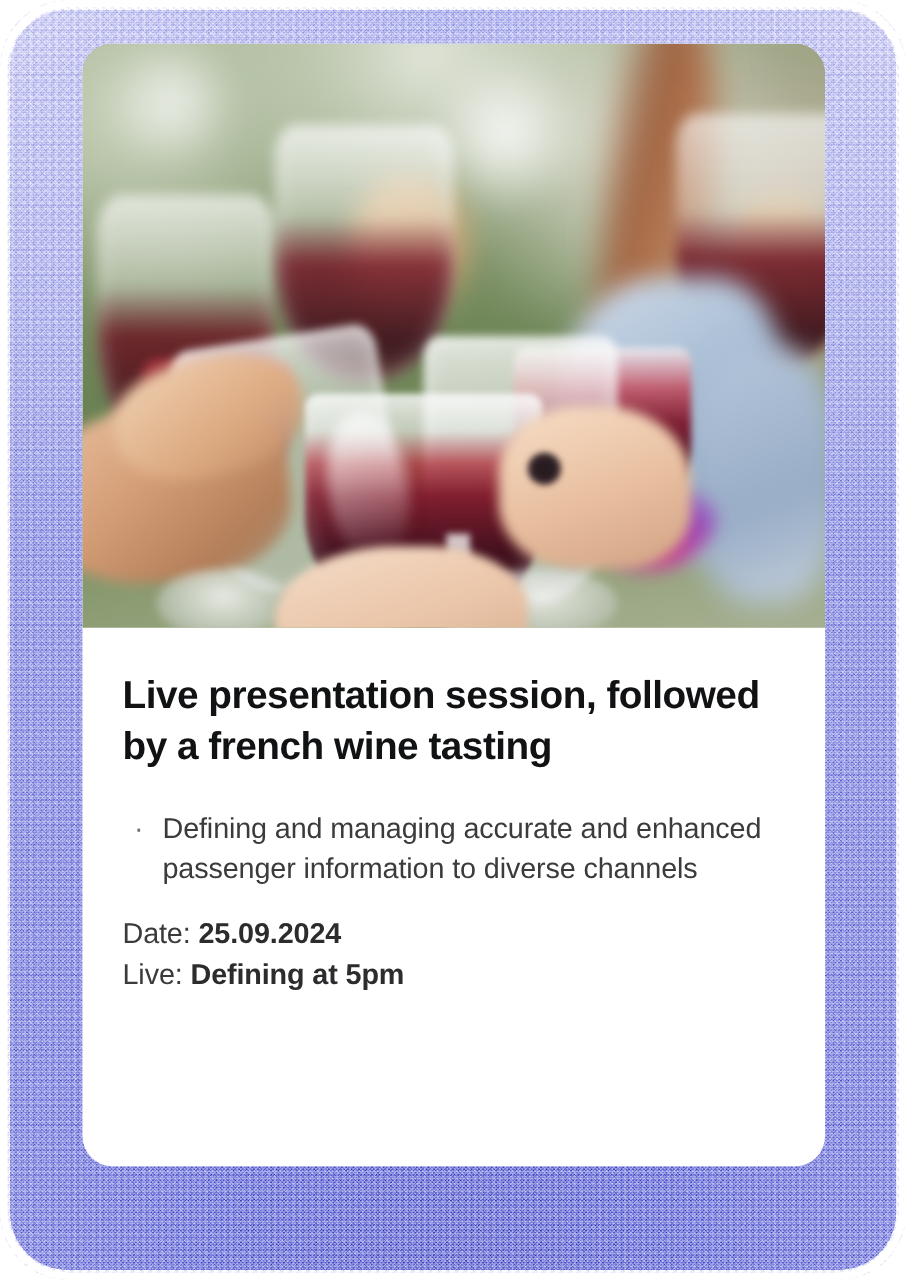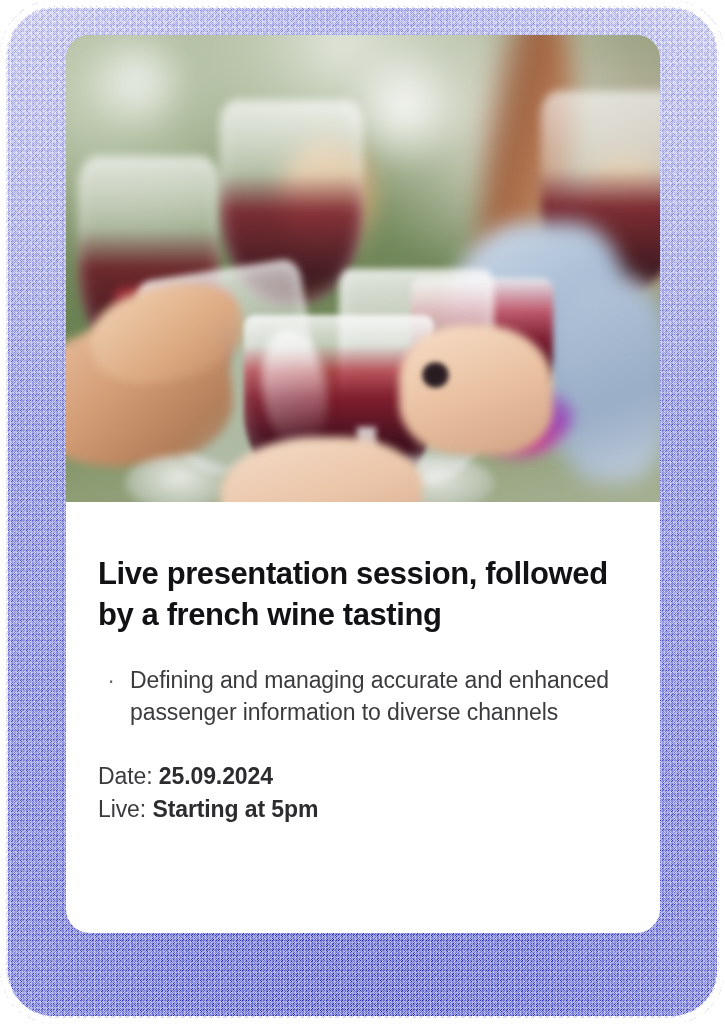--- a/index.html
+++ b/index.html
@@ -293,21 +293,21 @@
     filter: blur(3px);
   }
   
   .ph-soft {
     left: 0; top: 0; width: 100%; height: 100%;
     background: radial-gradient(120% 90% at 50% 40%, rgba(255,255,255,0.05) 0%, rgba(0,0,0,0.05) 100%);
   }
 
   
   .content {
-    padding: 52px 32px 0 32px;
+    padding: 34px 32px 0 32px;
     box-sizing: border-box;
   }
   .title {
     margin: 0;
     font-size: 31px;
     line-height: 1.31;
     font-weight: 700;
     letter-spacing: -0.4px;
     color: #111214;
   }
@@ -328,21 +328,21 @@
   .bullet-dot {
     flex: 0 0 auto;
     width: 10px;
     text-align: center;
     color: #6e6e72;
     font-size: 23px;
     line-height: 1.37;
     padding-left: 8px;
   }
   .meta {
-    margin-top: 32px;
+    margin-top: 20px;
     color: #3b3b3d;
     font-size: 23px;
     line-height: 1.42;
     letter-spacing: -0.1px;
   }
   .meta-row { display: block; }
   .meta-label { font-weight: 400; }
   .meta-value { font-weight: 700; color: #2c2c2e; }
 </style>
 </head>
@@ -397,19 +397,19 @@
         </li>
       </ul>
 
       <div class="meta">
         <div class="meta-row">
           <span class="meta-label">Date:</span>
           <span class="meta-value">25.09.2024</span>
         </div>
         <div class="meta-row">
           <span class="meta-label">Live:</span>
-          <span class="meta-value">Starting at 5pm</span>
+          <span class="meta-value">Defining at 5pm</span>
         </div>
       </div>
     </div>
 
   </div>
 </div>
 
 </body></html>

